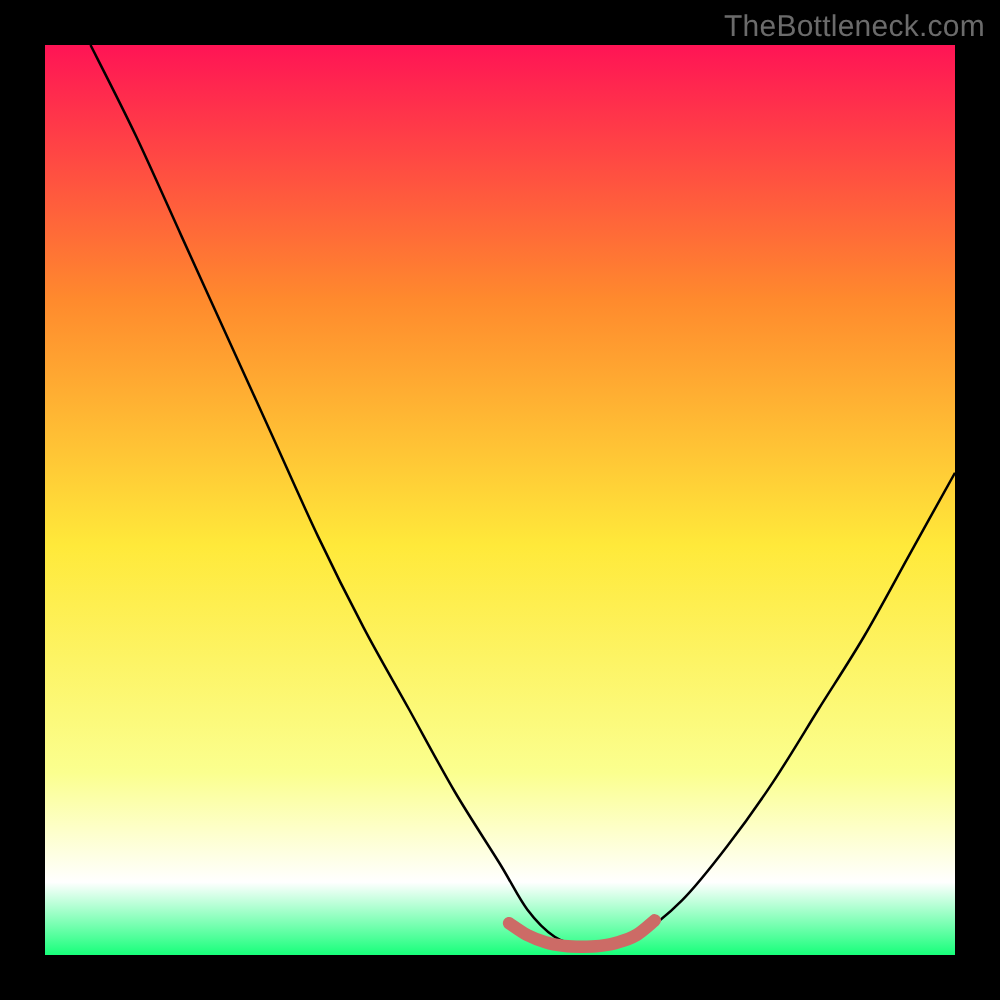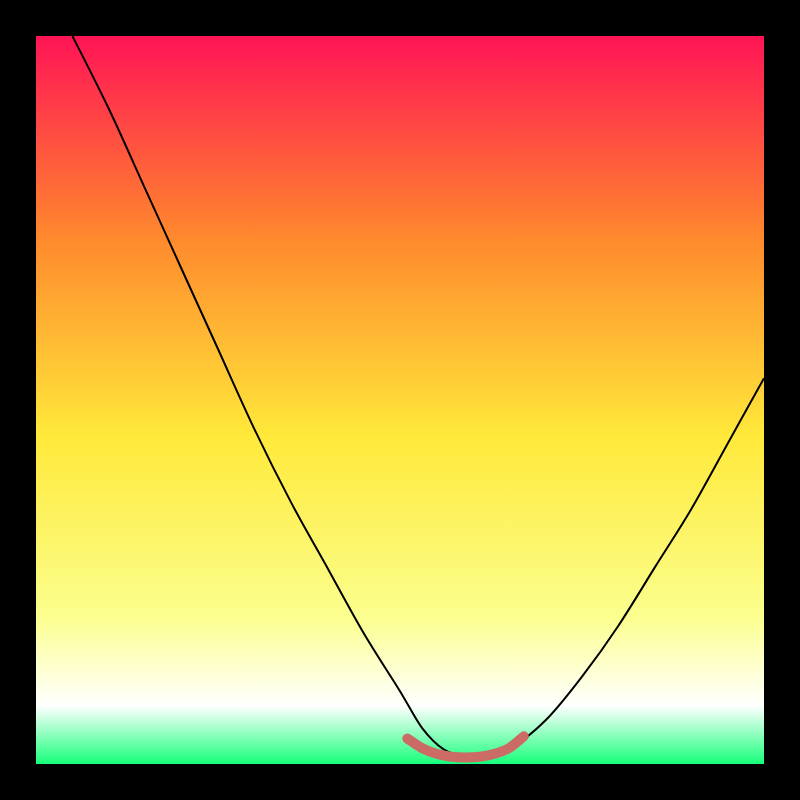--- a/index.html
+++ b/index.html
@@ -34,20 +34,21 @@
     font-weight: 500;
     letter-spacing: 0.2px;
   }
   svg { display: block; }
 </style>
 </head>
 <body>
 
 <div class="frame">
 
+  <div class="watermark">TheBottleneck.com</div>
 
   <div class="plot-area">
     <svg id="chart-svg" width="728" height="728" viewBox="0 0 728 728">
       <defs>
         <linearGradient id="bg-grad" x1="0" y1="0" x2="0" y2="1">
           <stop id="g0" offset="0%" stop-color="#ff1455"></stop>
           <stop id="g1" offset="28%" stop-color="#ff8a2d"></stop>
           <stop id="g2" offset="55%" stop-color="#ffe93a"></stop>
           <stop id="g3" offset="80%" stop-color="#fbff8f"></stop>
           <stop id="g4" offset="92%" stop-color="#ffffff"></stop>

